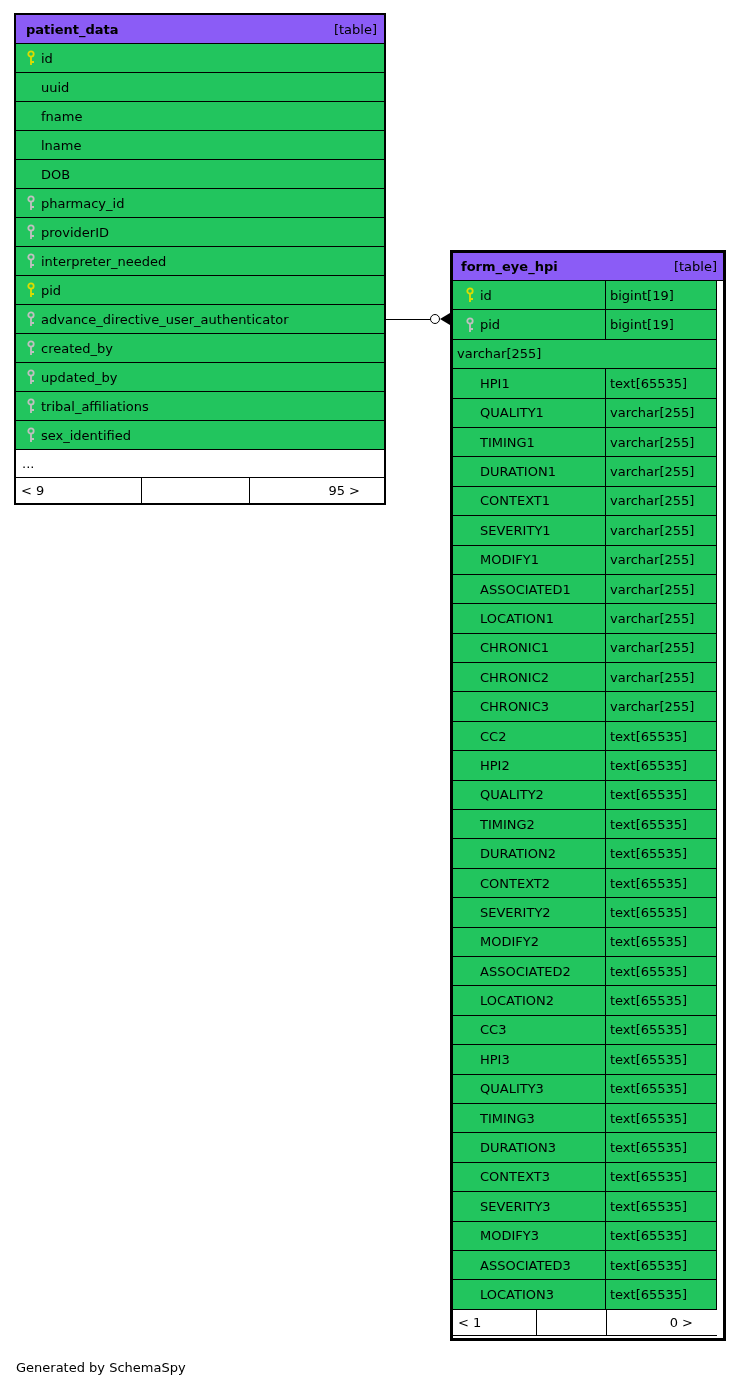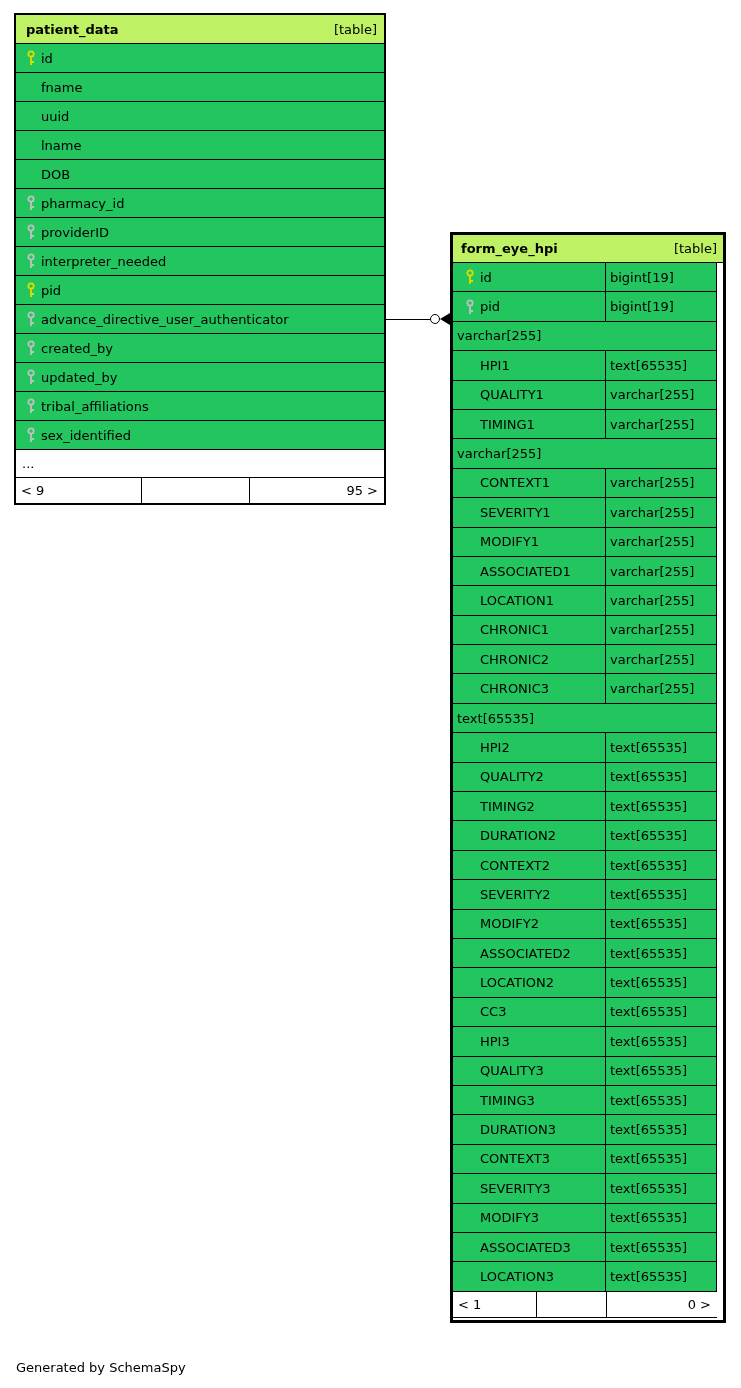--- a/index.html
+++ b/index.html
@@ -9,25 +9,25 @@
     height: 1388px;
     background: #ffffff;
     font-family: "DejaVu Sans", "Liberation Sans", sans-serif;
     font-size: 13px;
     color: #000000;
     overflow: hidden;
   }
 
   .entity { position: absolute; background: #ffffff; box-sizing: border-box; }
   .entity.patient { left: 14px; top: 13px; width: 372px; border: 2px solid #000; }
-  .entity.form    { left: 450px; top: 232px; width: 276px; border: 3px solid #000; }
+  .entity.form    { left: 450px; top: 250px; width: 276px; border: 3px solid #000; }
 
   .ent-header {
     display: flex; justify-content: space-between; align-items: center;
-    background: #bef264; border-bottom: 1px solid #000;
+    background: #8b5cf6; border-bottom: 1px solid #000;
     box-sizing: border-box; padding: 0 7px 0 10px;
   }
   .patient .ent-header { height: 29px; }
   .form .ent-header    { height: 28px; padding: 0 6px 0 8px; }
   .ent-title { font-weight: bold; }
   .ent-badge { font-weight: normal; }
 
   .inner { box-sizing: border-box; }
   .form .inner { width: 264px; margin-bottom: 2px; }
 
@@ -66,21 +66,21 @@
 
   .t-footer { display: flex; box-sizing: border-box; }
   .patient .t-footer { height: 25px; }
   .form .t-footer    { height: 26px; border-bottom: 1px solid #000; }
   .t-footer .fcell {
     display: flex; align-items: center;
     box-sizing: border-box; height: 100%;
   }
   .fcell.c1 { border-right: 1px solid #000; padding-left: 5px; justify-content: flex-start; }
   .fcell.c2 { border-right: 1px solid #000; }
-  .fcell.c3 { flex: 1; justify-content: flex-end; padding-right: 6px; }
+  .fcell.c3 { flex: 1; justify-content: flex-end; padding-right: 24px; }
   .patient .fcell.c1 { width: 126px; flex: 0 0 126px; }
   .patient .fcell.c2 { width: 108px; flex: 0 0 108px; }
   .form .fcell.c1 { width: 84px; flex: 0 0 84px; }
   .form .fcell.c2 { width: 70px; flex: 0 0 70px; }
 
   .rel-line {
     position: absolute; left: 386px; top: 319px;
     width: 44px; height: 0; border-top: 1px solid #000;
   }
   .rel-circle {
@@ -115,25 +115,25 @@
           <span class="key-slot">
             <svg width="10" height="16" viewBox="0 0 10 16">
               <circle cx="5" cy="4" r="2.7" fill="none" stroke="#dcdc00" stroke-width="1.8"></circle>
               <path d="M5 6.7 L5 15 M5 12 L8 12" stroke="#dcdc00" stroke-width="1.8" fill="none"></path>
             </svg>
           </span>
           <span class="col-name">id</span>
         </div>
         <div class="row">
           <span class="key-slot"></span>
+          <span class="col-name">uuid</span>
+        </div>
+        <div class="row">
+          <span class="key-slot"></span>
           <span class="col-name">fname</span>
-        </div>
-        <div class="row">
-          <span class="key-slot"></span>
-          <span class="col-name">uuid</span>
         </div>
         <div class="row">
           <span class="key-slot"></span>
           <span class="col-name">lname</span>
         </div>
         <div class="row">
           <span class="key-slot"></span>
           <span class="col-name">DOB</span>
         </div>
         <div class="row">
@@ -287,20 +287,24 @@
         <div class="row">
           <div class="cell-name">
             <span class="key-slot"></span>
             <span class="col-name">TIMING1</span>
           </div>
           <div class="cell-type">
             <span>varchar[255]</span>
           </div>
         </div>
         <div class="row">
+          <div class="cell-name">
+            <span class="key-slot"></span>
+            <span class="col-name">DURATION1</span>
+          </div>
           <div class="cell-type">
             <span>varchar[255]</span>
           </div>
         </div>
         <div class="row">
           <div class="cell-name">
             <span class="key-slot"></span>
             <span class="col-name">CONTEXT1</span>
           </div>
           <div class="cell-type">
@@ -364,20 +368,24 @@
         <div class="row">
           <div class="cell-name">
             <span class="key-slot"></span>
             <span class="col-name">CHRONIC3</span>
           </div>
           <div class="cell-type">
             <span>varchar[255]</span>
           </div>
         </div>
         <div class="row">
+          <div class="cell-name">
+            <span class="key-slot"></span>
+            <span class="col-name">CC2</span>
+          </div>
           <div class="cell-type">
             <span>text[65535]</span>
           </div>
         </div>
         <div class="row">
           <div class="cell-name">
             <span class="key-slot"></span>
             <span class="col-name">HPI2</span>
           </div>
           <div class="cell-type">

